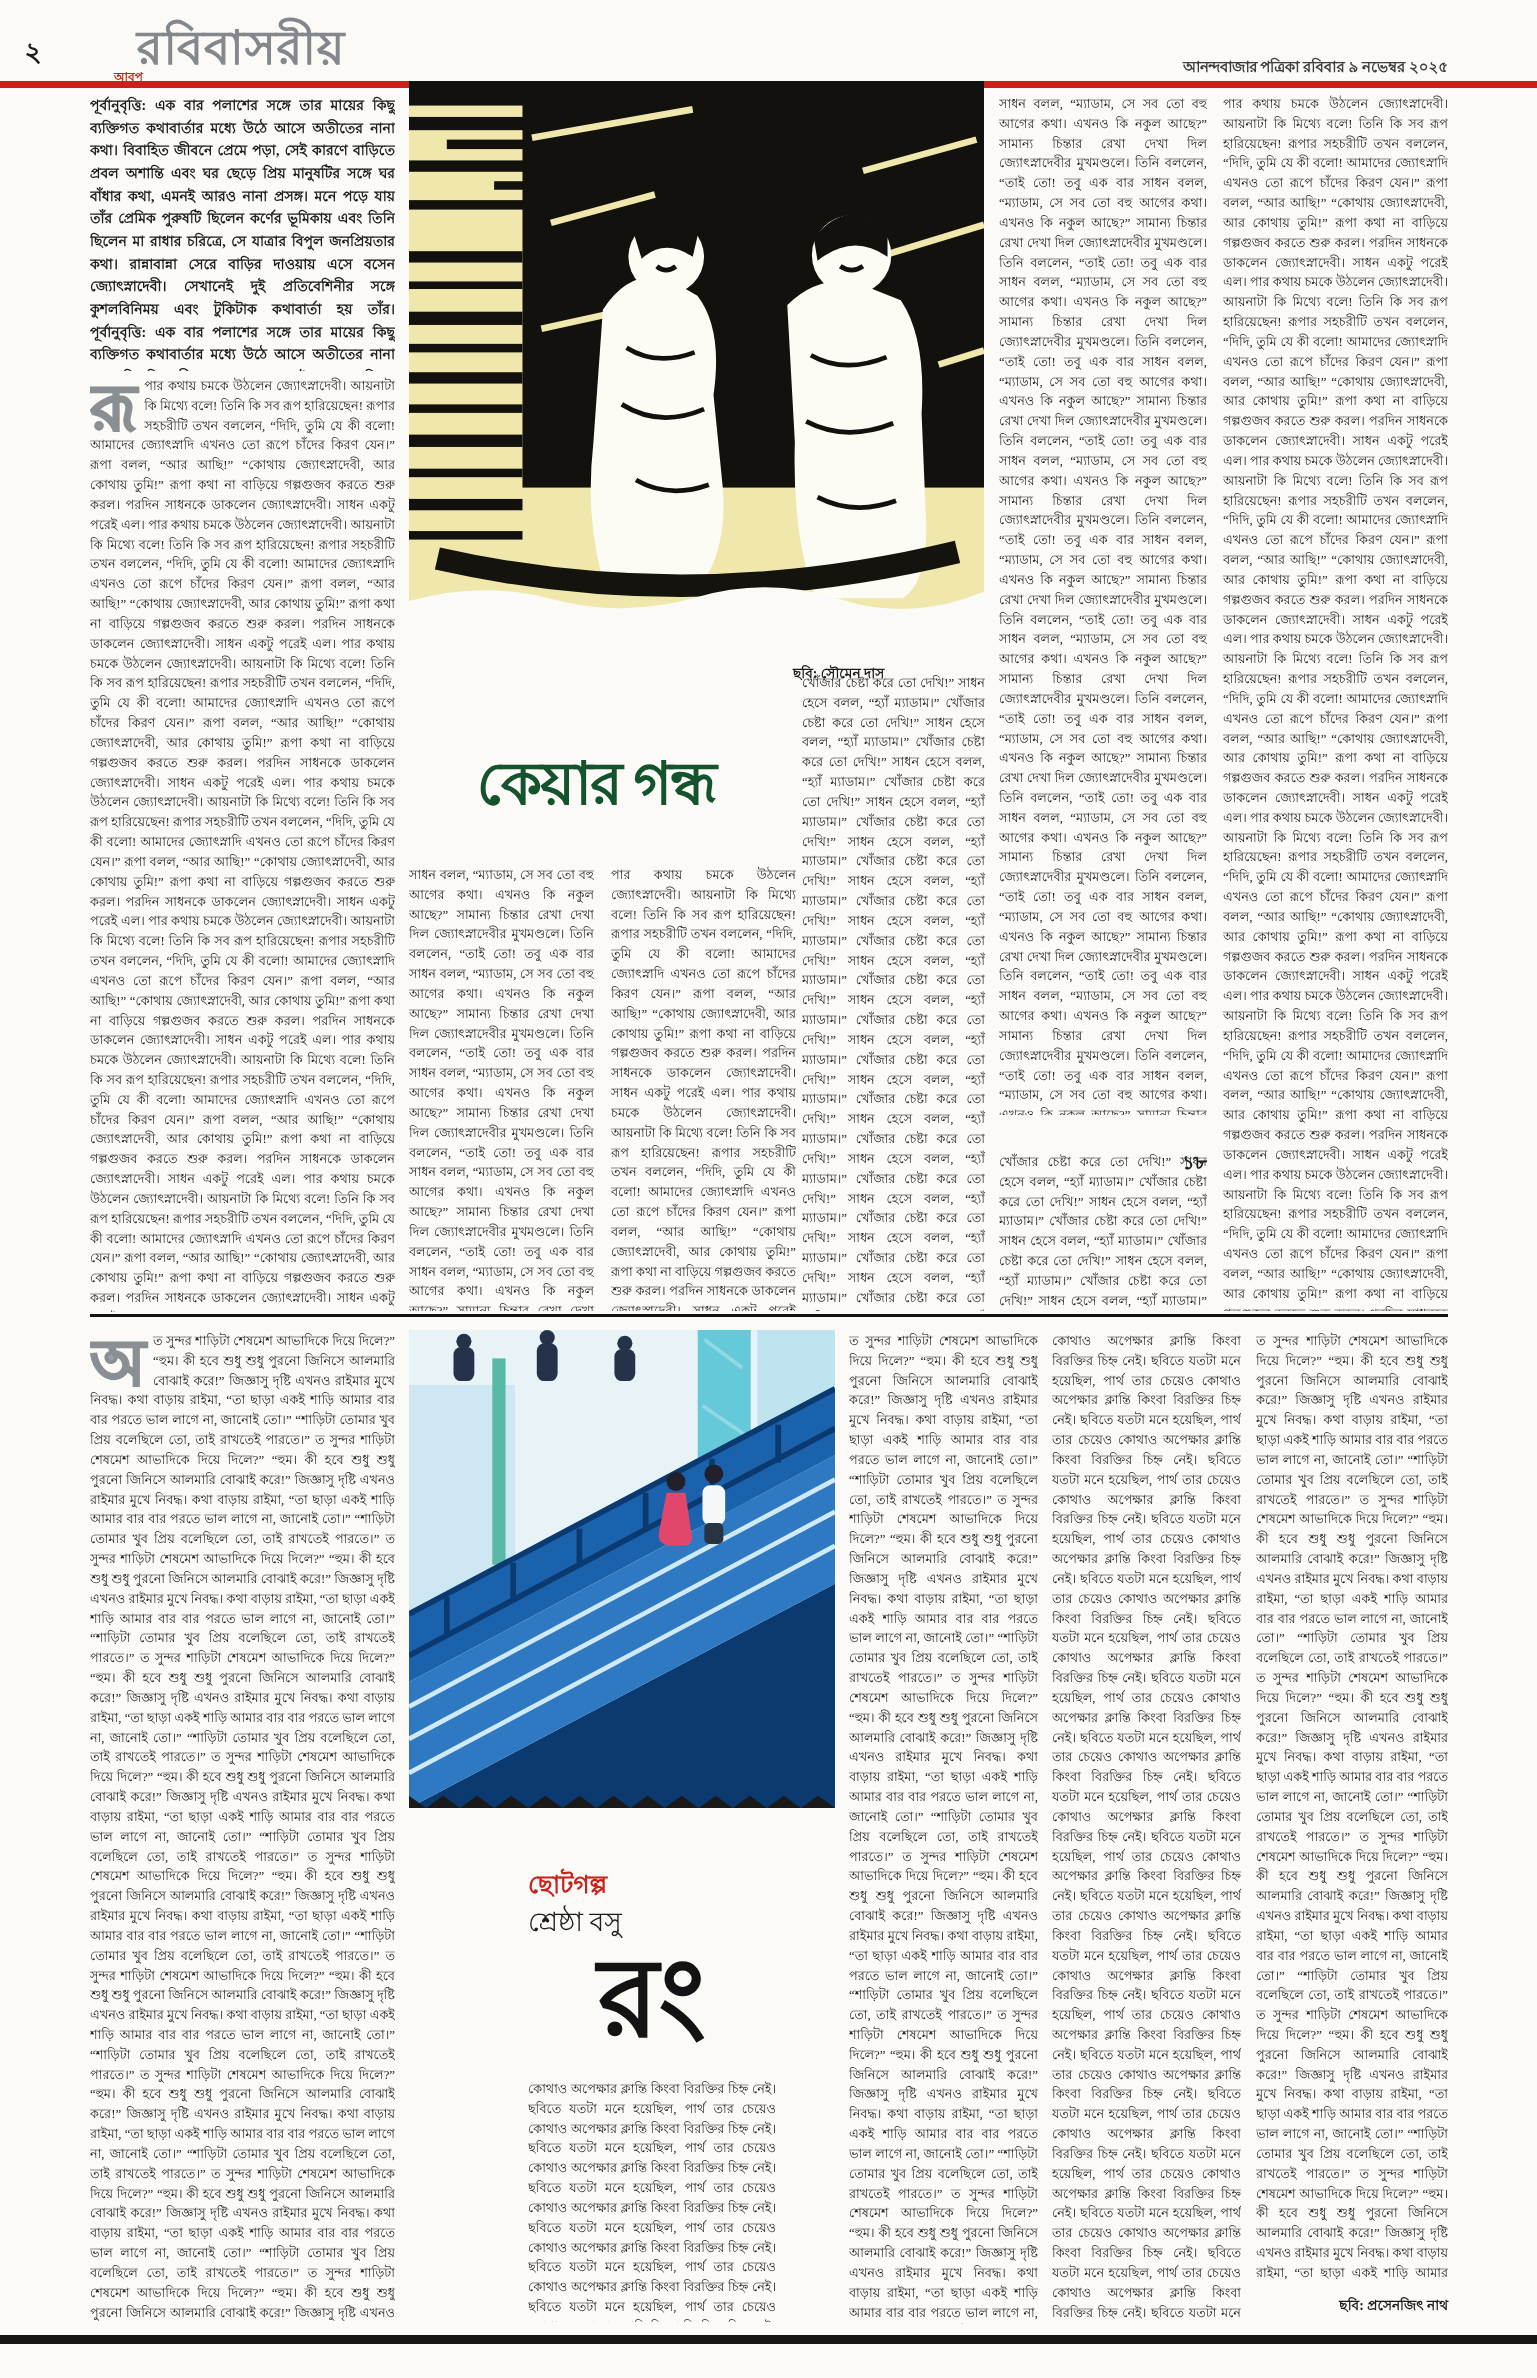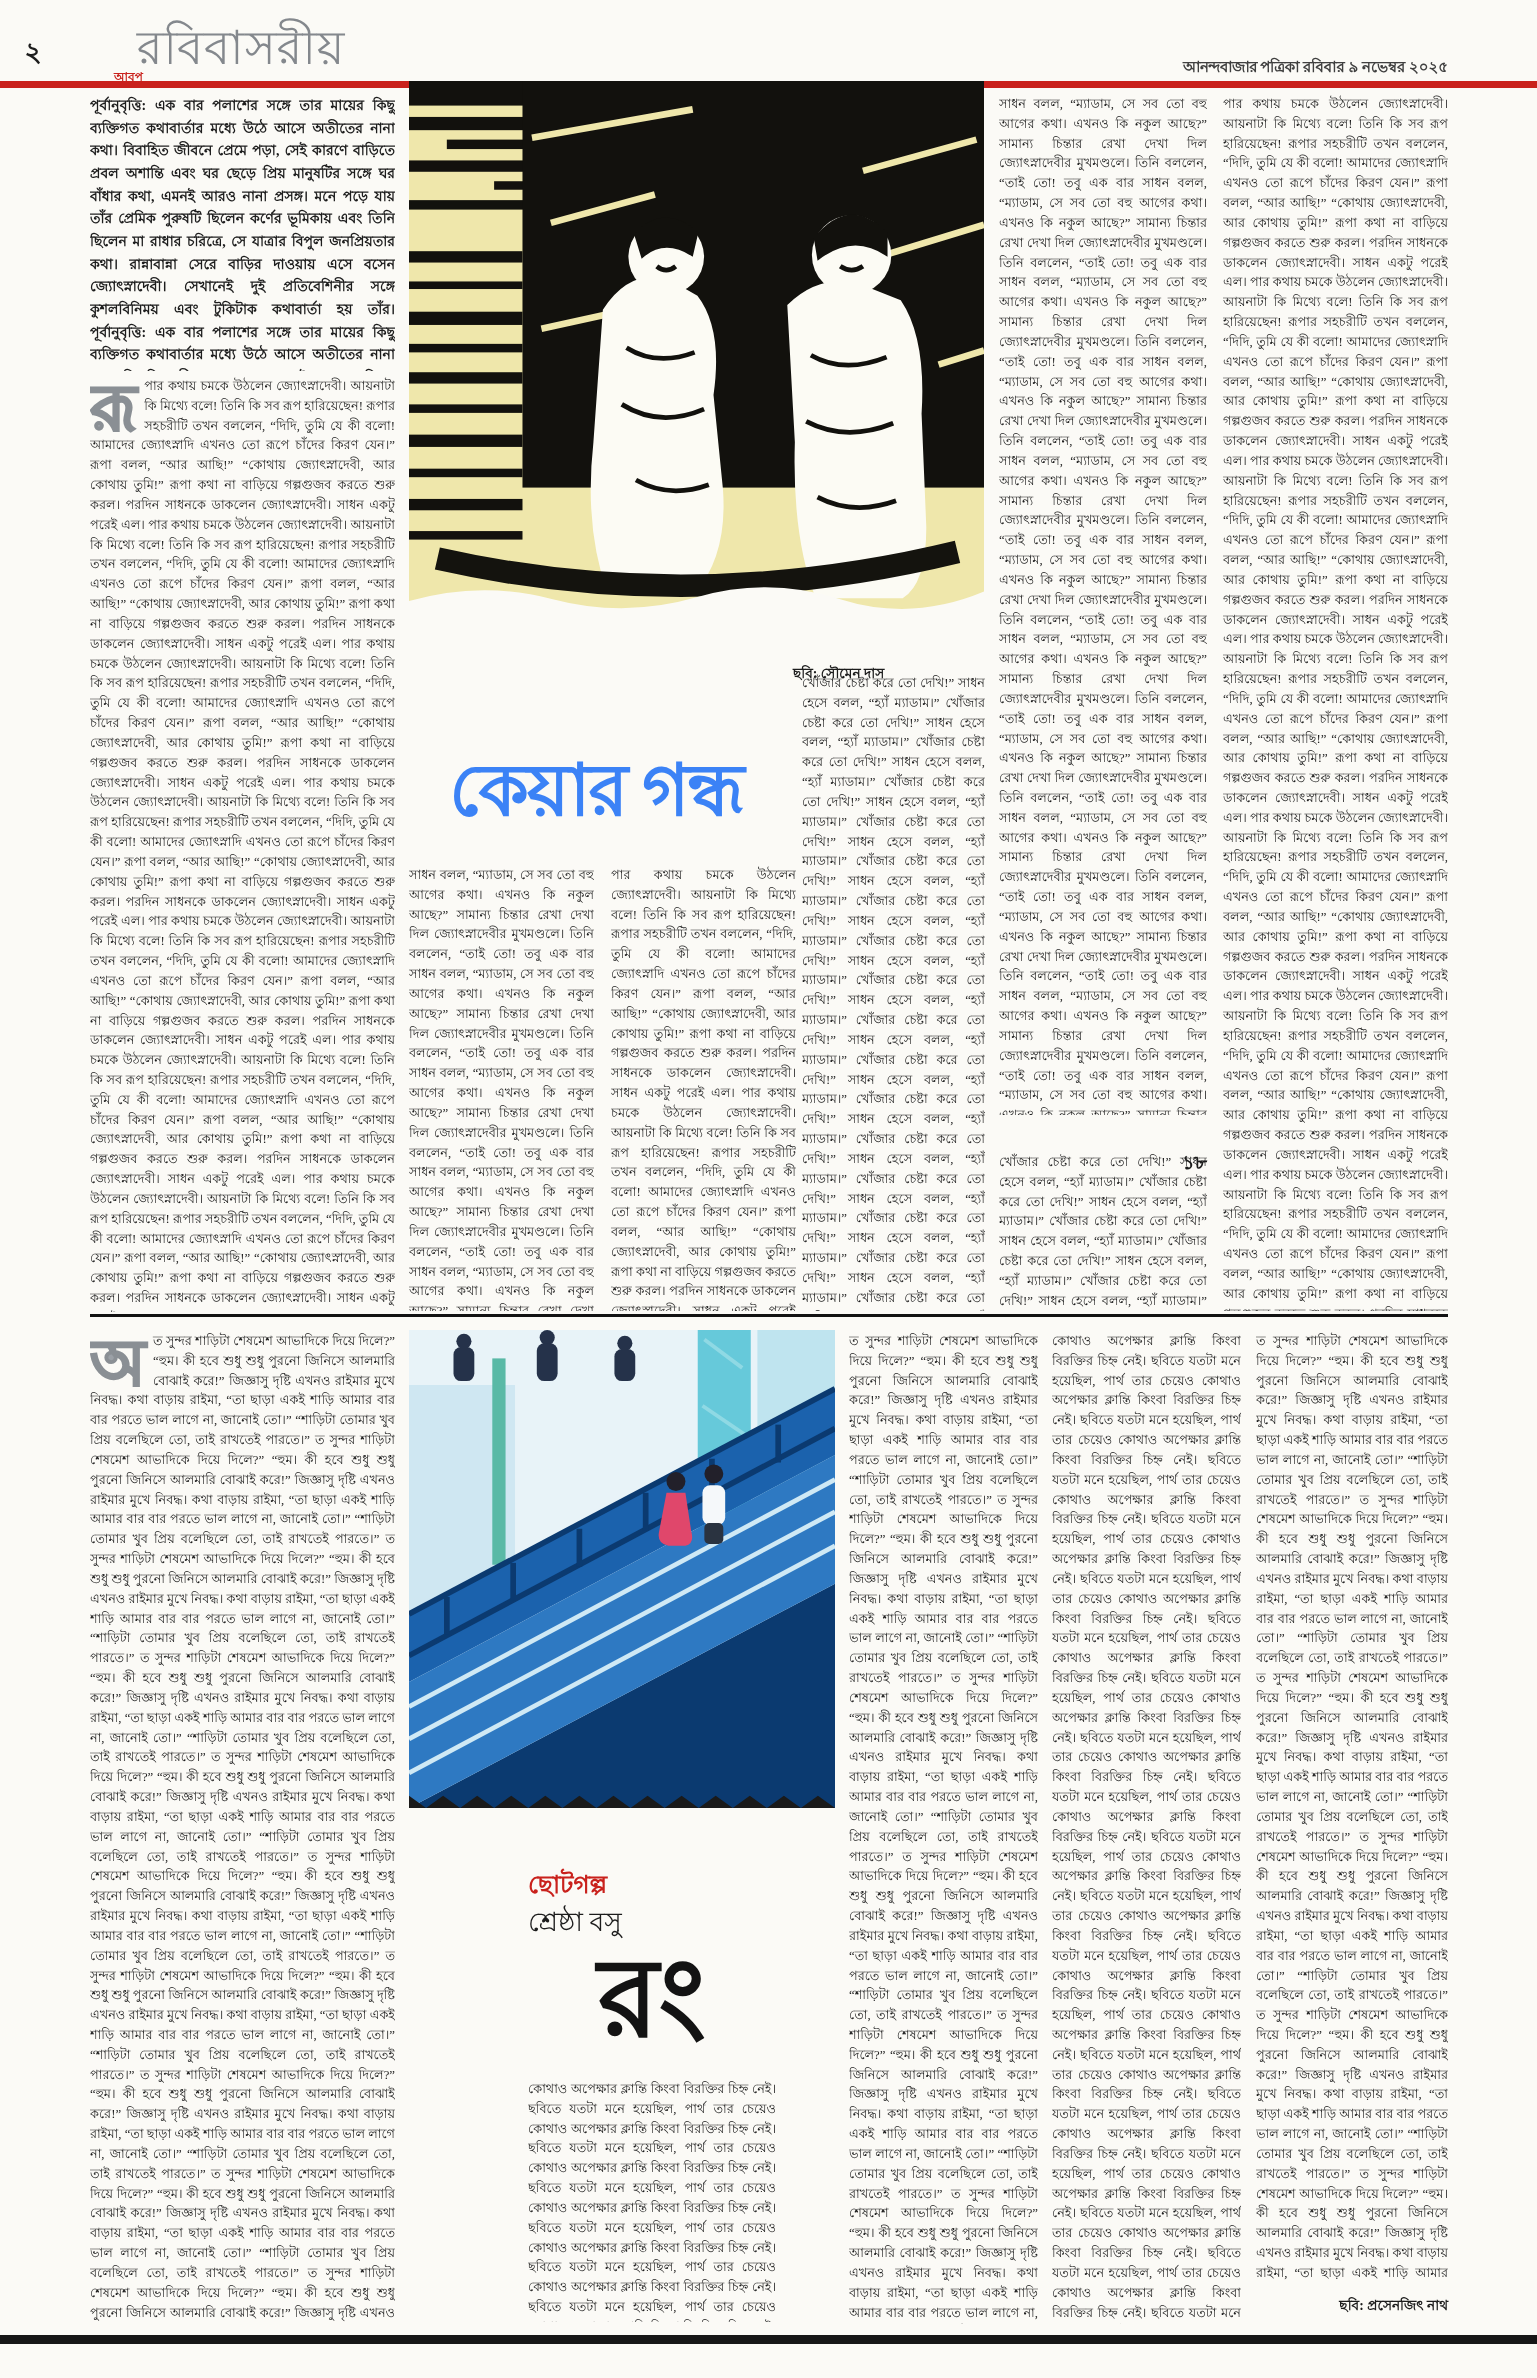--- a/index.html
+++ b/index.html
@@ -3,39 +3,39 @@
 <meta charset="utf-8">
 <style>
   html,body{margin:0;padding:0;background:#e9e7e2;}
   #page{position:relative;width:1538px;height:2378px;background:#fbfaf6;margin:0 auto;
         font-family:"Liberation Serif","DejaVu Serif",serif;color:#1c1c1c;overflow:hidden;}
   .abs{position:absolute;}
   
   .pagenum{left:24.6px;top:32px;font-size:26.5px;font-weight:bold;}
   .top-rule{left:0;top:81px;width:1538px;height:6.6px;background:#c9211c;}
   .mast-mark{left:114px;top:68px;font-size:12px;color:#c9211c;font-weight:bold;z-index:3;text-decoration:underline;}
-  .masthead{left:131px;top:23px;font-size:47px;font-weight:normal;color:#84888d;
+  .masthead{left:131px;top:23px;font-size:47px;font-weight:bold;color:#84888d;
             background:#fbfaf6;padding:0 15px 5.7px 5.7px;z-index:2;letter-spacing:0.9px;line-height:1.1;}
   .dateline{left:852px;top:55px;width:596px;text-align:right;font-size:15px;font-weight:bold;color:#404040;}
   .dateline .paper{letter-spacing:-0.5px;}
   
   .col{overflow:hidden;text-align:justify;font-size:12.8px;line-height:1.55;color:#1d1d1d;}
   .intro{left:90px;top:95px;width:305px;height:276px;font-weight:bold;font-size:14px;line-height:1.62;}
   .dropcap{float:left;font-size:64px;line-height:0.82;font-weight:bold;color:#9ba0a6;
            padding:5.7px 7.6px 0 0;-webkit-text-stroke:1.9px #8a8f94;}
   
   .ncol-left{left:90px;top:377px;width:305px;height:935px;}
   .nimg{left:409px;top:81px;width:575px;height:573px;}
   .ncredit{left:793px;top:662px;width:191px;height:21px;text-align:left;font-size:13.7px;font-weight:bold;}
   .series-block{left:409px;top:664px;width:220px;text-align:center;}
   .series-label{color:#c9211c;font-size:24.6px;font-weight:bold;line-height:1.2;}
   .series-episode{font-size:22px;font-weight:bold;margin-top:3.8px;}
   .series-author{font-size:26.5px;margin-top:3.8px;}
-  .ntitle{left:402px;top:755px;width:388px;height:98px;text-align:center;font-size:72px;font-weight:bold;
-          line-height:1;letter-spacing:-1.9px;color:#3b82f6;}
+  .ntitle{left:402px;top:755px;width:388px;height:98px;text-align:center;font-size:59px;font-weight:bold;
+          line-height:1;letter-spacing:-1.9px;color:#14532d;}
   .ncol-b1{left:409px;top:866px;width:185px;height:445px;}
   .ncol-b2{left:611px;top:866px;width:185px;height:445px;}
   .ncol-b3{left:802px;top:674px;width:183px;height:637px;}
   .ncol-r1a{left:999px;top:95px;width:208px;height:1020px;}
   .nchap{left:999px;top:1120px;width:208px;height:26.5px;text-align:right;font-size:19px;font-weight:bold;margin-top:28px;}
   .ncol-r1b{left:999px;top:1153px;width:208px;height:158px;}
   .ncol-r2{left:1223px;top:95px;width:225px;height:1216px;}
   .divider{left:90px;top:1314px;width:1358px;height:2.8px;background:#121212;}
   
   .scol-left{left:90px;top:1332px;width:305px;height:992px;}

